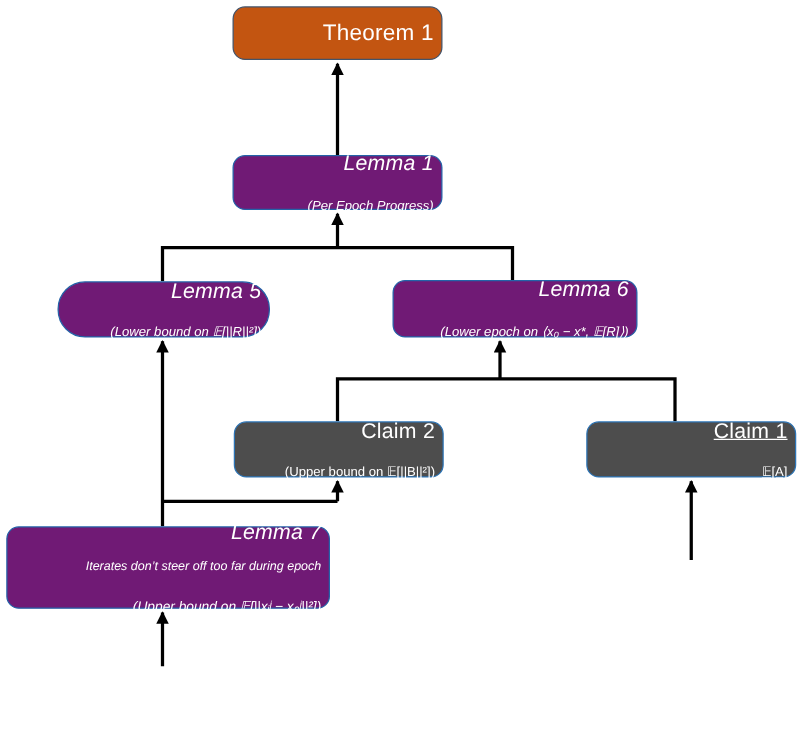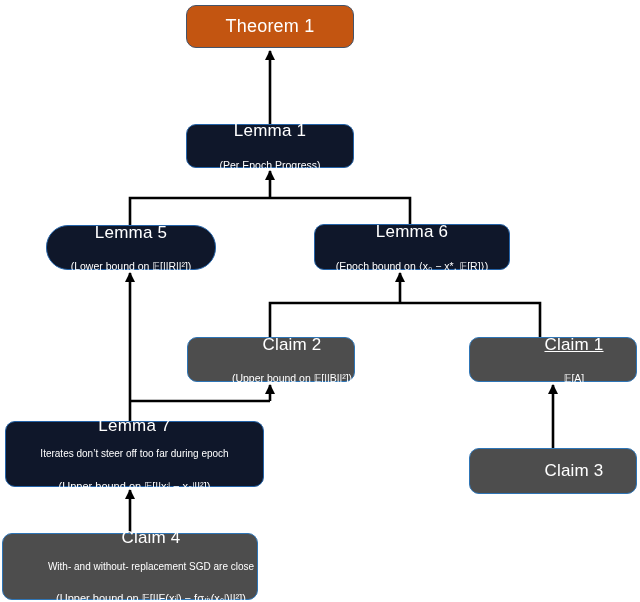--- a/index.html
+++ b/index.html
@@ -21,33 +21,34 @@
     width: 640px; height: 602px;
     pointer-events: none;
   }
   .node {
     position: absolute;
     box-sizing: border-box;
     border-radius: 10px;
     color: #ffffff;
     display: flex;
     flex-direction: column;
-    align-items: center;
+    align-items: flex-end;
     justify-content: center;
     text-align: center;
     padding: 2px 6px;
     line-height: 1.15;
   }
   .node--theorem {
     background: #C35511;
     border: 1.6px solid #44546A;
   }
   .node--lemma {
-    background: #0f172a;
+    background: #701a75;
     border: 1.6px solid #2463A8;
+    font-style: italic;
   }
   .node--claim {
     background: #4D4D4D;
     border: 1.8px solid #2E75B6;
     padding-left: 48px;
   }
   .node__title {
     font-size: 17px;
     letter-spacing: 0.2px;
     white-space: nowrap;
@@ -108,42 +109,34 @@
     <span class="node__subtitle">(Per Epoch Progress)</span>
   </div>
 
   <div class="node node--lemma" style="left:46px; top:225px; width:170px; height:45px;border-radius:22px;">
     <span class="node__title">Lemma 5</span>
     <span class="node__subtitle">(Lower bound on 𝔼[||R||²])</span>
   </div>
 
   <div class="node node--lemma" style="left:314px; top:224px; width:196px; height:46px;">
     <span class="node__title">Lemma 6</span>
-    <span class="node__subtitle">(Epoch bound on ⟨x₀ − x*, 𝔼[R]⟩)</span>
+    <span class="node__subtitle">(Lower epoch on ⟨x₀ − x*, 𝔼[R]⟩)</span>
   </div>
 
   <div class="node node--claim" style="left:187px; top:337px; width:168px; height:45px;">
     <span class="node__title">Claim 2</span>
     <span class="node__subtitle">(Upper bound on 𝔼[||B||²])</span>
   </div>
 
   <div class="node node--claim" style="left:469px; top:337px; width:168px; height:45px;text-decoration:underline;">
     <span class="node__title">Claim 1</span>
     <span class="node__subtitle">𝔼[A]</span>
   </div>
 
   <div class="node node--lemma node--big" style="left:5px; top:421px; width:259px; height:66px;">
     <span class="node__title">Lemma 7</span>
     <span class="node__desc">Iterates don’t steer off too far during epoch</span>
     <span class="node__subtitle">(Upper bound on 𝔼[||xᵢʲ − x₀ʲ||²])</span>
   </div>
 
-  <div class="node node--claim" style="left:469px; top:448px; width:168px; height:46px;">
-    <span class="node__title">Claim 3</span>
-  </div>
 
-  <div class="node node--claim node--big" style="left:2px; top:533px; width:256px; height:67px;">
-    <span class="node__title">Claim 4</span>
-    <span class="node__desc">With- and without- replacement SGD are close</span>
-    <span class="node__subtitle">(Upper bound on 𝔼[||F(xᵢʲ) − fσ₍ᵢ₎(x₀ʲ)||²])</span>
-  </div>
 
 </div>
 
 </body></html>

